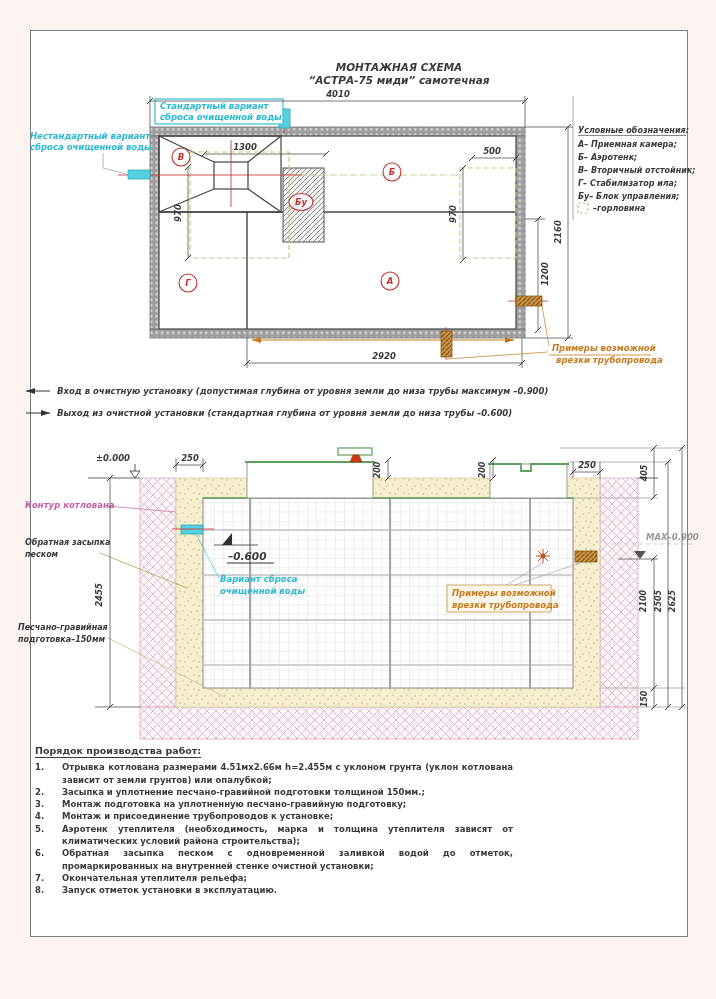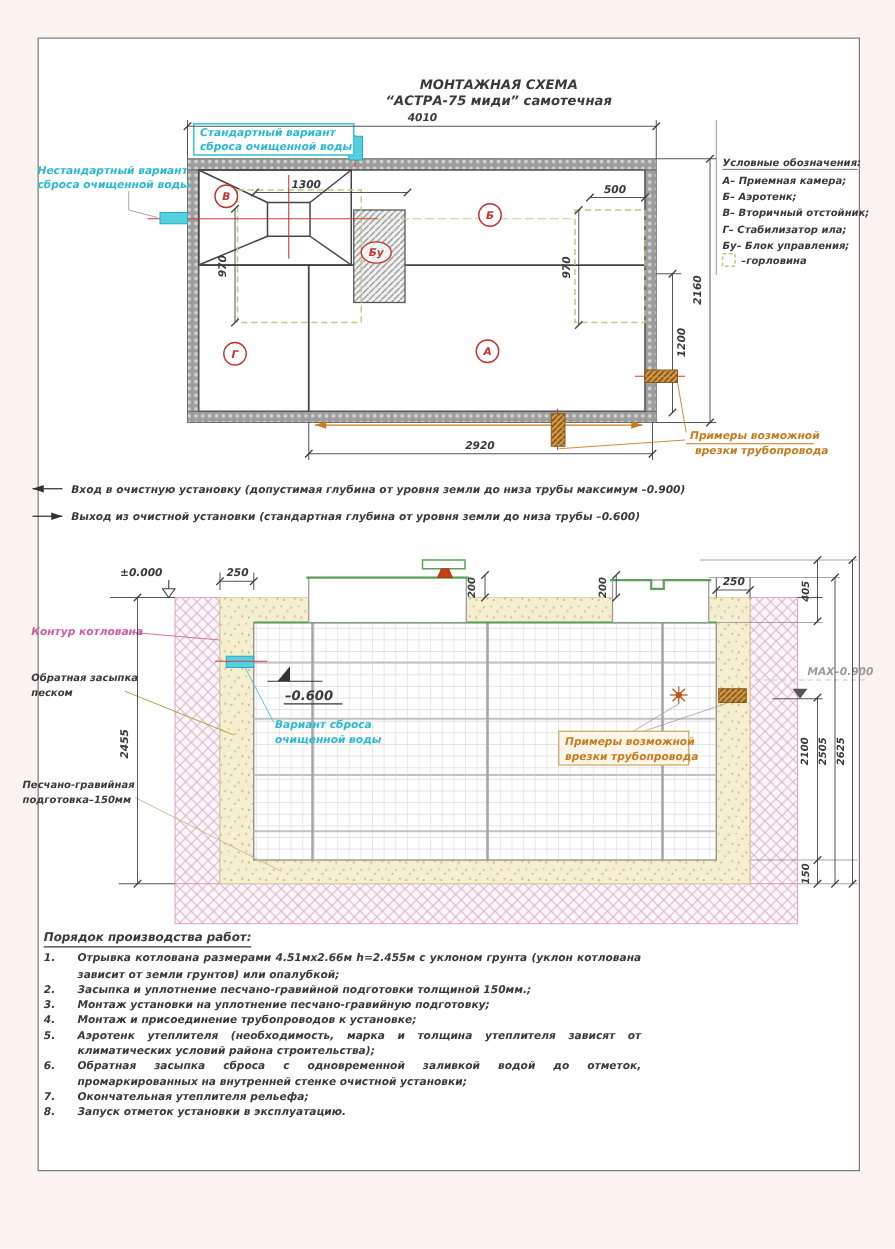--- a/index.html
+++ b/index.html
@@ -21,21 +21,21 @@
   .cyan{fill:#2bb9cf;font-size:8.5px;font-weight:bold;}
   .red{fill:#c23232;font-size:8.5px;font-weight:bold;}
   .orange{fill:#c77a1e;font-size:8.5px;font-weight:bold;}
   .magenta{fill:#c95f9f;font-size:8.5px;font-weight:bold;}
   .gray{fill:#9a9a9a;font-size:8.5px;font-weight:bold;}
   .lgnd{font-size:8px;font-weight:bold;}
   .lvl{font-size:10.5px;font-weight:bold;}
   .note{font-size:8.5px;font-weight:bold;}
   .work-order{
     position:absolute;left:35px;top:745px;width:478px;
-    font-style:italic;font-weight:bold;font-size:8.5px;line-height:12.3px;color:#3a3a3a;
+    font-weight:bold;font-size:8.5px;line-height:12.3px;color:#3a3a3a;
   }
   .wo-title{display:inline-block;border-bottom:1px solid #3a3a3a;font-size:9.5px;margin-bottom:3px;}
   .wo-item{display:flex;}
   .wo-num{width:27px;flex:none;}
   .wo-text{flex:1;text-align:justify;}
 </style>
 </head>
 <body>
 
 <div class="sheet"></div>
@@ -383,33 +383,33 @@
   <div class="wo-item">
     <span class="wo-num">1.</span>
     <span class="wo-text">Отрывка котлована размерами 4.51мх2.66м h=2.455м с уклоном грунта (уклон котлована зависит от земли грунтов) или опалубкой;</span>
   </div>
   <div class="wo-item">
     <span class="wo-num">2.</span>
     <span class="wo-text">Засыпка и уплотнение песчано-гравийной подготовки толщиной 150мм.;</span>
   </div>
   <div class="wo-item">
     <span class="wo-num">3.</span>
-    <span class="wo-text">Монтаж установки на уплотнение песчано-гравийную подготовку;</span>
+    <span class="wo-text">Монтаж подготовка на уплотненную песчано-гравийную подготовку;</span>
   </div>
   <div class="wo-item">
     <span class="wo-num">4.</span>
     <span class="wo-text">Монтаж и присоединение трубопроводов к установке;</span>
   </div>
   <div class="wo-item">
     <span class="wo-num">5.</span>
     <span class="wo-text">Аэротенк утеплителя (необходимость, марка и толщина утеплителя зависят от климатических условий района строительства);</span>
   </div>
   <div class="wo-item">
     <span class="wo-num">6.</span>
-    <span class="wo-text">Обратная засыпка сброса с одновременной заливкой водой до отметок, промаркированных на внутренней стенке очистной установки;</span>
+    <span class="wo-text">Обратная засыпка песком с одновременной заливкой водой до отметок, промаркированных на внутренней стенке очистной установки;</span>
   </div>
   <div class="wo-item">
     <span class="wo-num">7.</span>
     <span class="wo-text">Окончательная утеплителя рельефа;</span>
   </div>
   <div class="wo-item">
     <span class="wo-num">8.</span>
     <span class="wo-text">Запуск отметок установки в эксплуатацию.</span>
   </div>
 </div>

